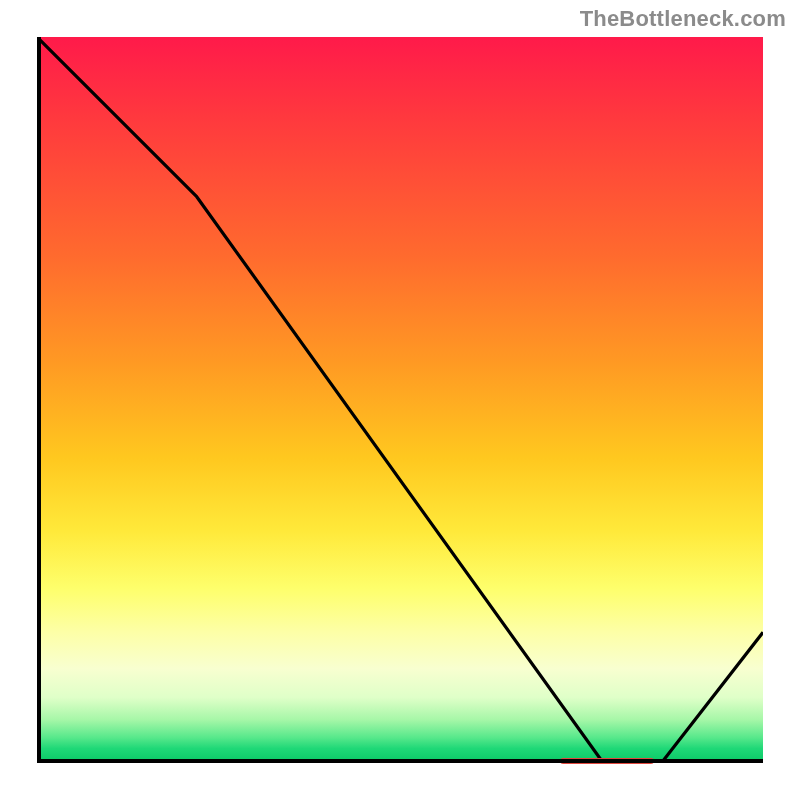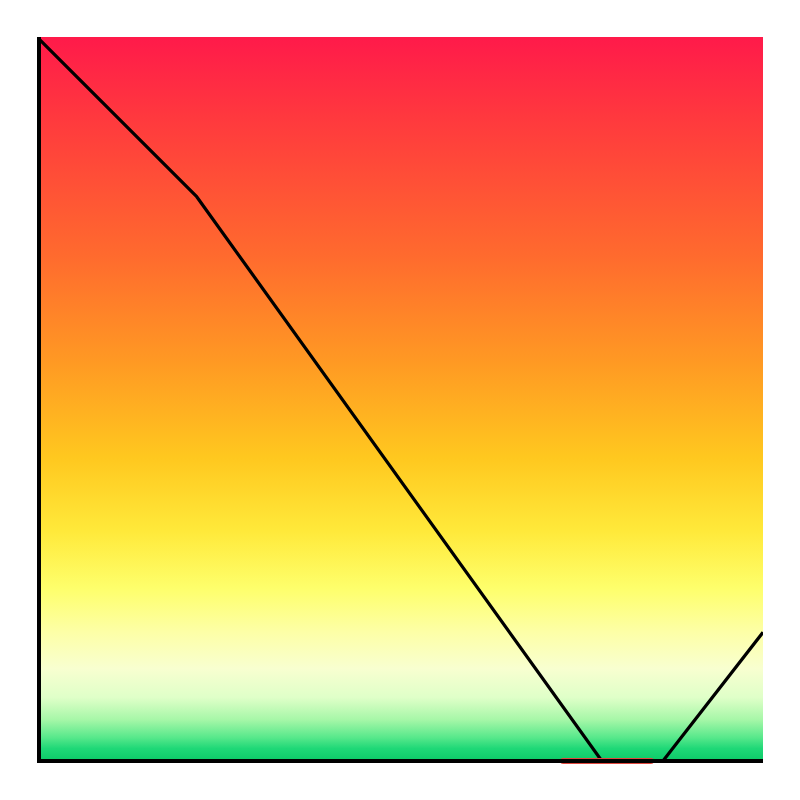--- a/index.html
+++ b/index.html
@@ -90,20 +90,21 @@
     background: #e0483f;
     height: 6px;
     border-radius: 3px;
   }
 </style>
 </head>
 <body>
 
 <div class="wrap">
 
+  <div class="watermark">TheBottleneck.com</div>
 
   <div class="plot">
     <div class="plot-bg"></div>
 
     <svg class="curve" viewBox="0 0 726 726" preserveAspectRatio="none">
       <path d="M 0 0 Q 87.846 87.84600000000002 159.72 159.72000000000003 Q 383.328 471.17400000000004 566.28 726 Q 598.224 726 624.36 726 Q 680.2620000000001 654.126 726 595.3199999999999"></path>
     </svg>
 
     <div class="marker" style="left: 522.72px; width: 94.38px; top: 721px;"></div>
   </div>

